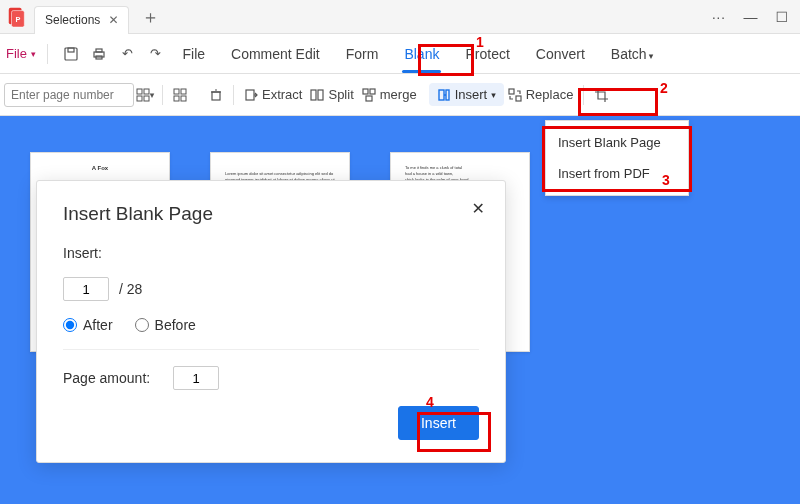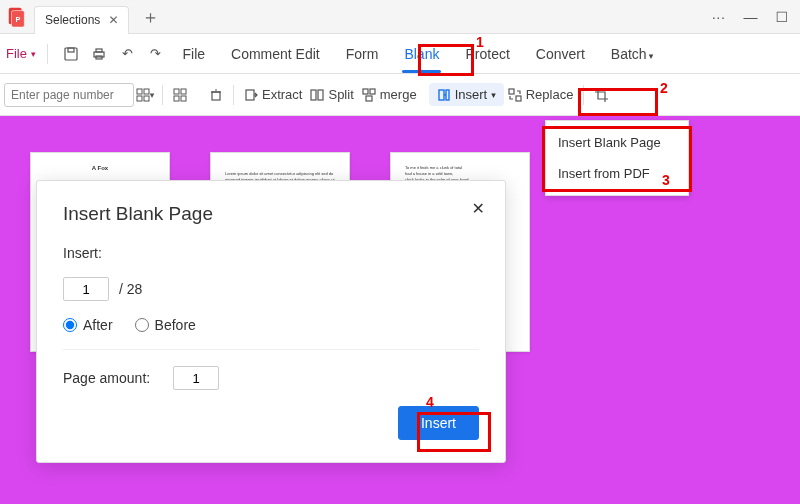--- a/index.html
+++ b/index.html
@@ -27,21 +27,21 @@
   .menu-caret { font-size:9px; margin-left:2px; }
 
   
   .toolbar { height: 42px; background:#fff; border-bottom:1px solid #e0e0e0; display:flex; align-items:center; padding:0 4px; gap:0; font-size:13px; }
   .page-input { width:130px; height:24px; border:1px solid #ccc; border-radius:3px; padding:0 6px; font-size:12px; color:#888; }
   .tbtn { display:flex; align-items:center; gap:4px; color:#444; cursor:pointer; padding:2px 4px; }
   .insert-btn { background:#eaf1fc; border-radius:4px; padding:4px 8px; display:flex; align-items:center; gap:4px; }
   .caret-down { font-size:9px; }
 
   
-  .workarea { position:relative; height: calc(100% - 116px); background:#d946ef; }
+  .workarea { position:relative; height: calc(100% - 116px); background:#3b82f6; }
   .thumbs { display:flex; gap:40px; padding: 36px 30px; }
   .thumb { width: 140px; height: 200px; background:#fff; border:1px solid #ddd; box-shadow:0 1px 3px rgba(0,0,0,0.1); padding:12px 14px; font-size:4px; line-height:6px; color:#333; overflow:hidden; position:relative;}
   .thumb .ttitle{ text-align:center; font-size:6px; font-weight:bold; margin-bottom:6px; display:block;}
   .thumb-label { text-align:center; margin-top:10px; font-size:13px; color:#333; }
 
   
   .ins-dropdown { position:absolute; left:545px; top:4px; width:144px; background:#fff; border:1px solid #ddd; box-shadow:0 2px 6px rgba(0,0,0,0.15); padding:6px 0; font-size:13px; }
   .ins-dropdown div { padding:8px 12px; cursor:pointer; }
 
   

